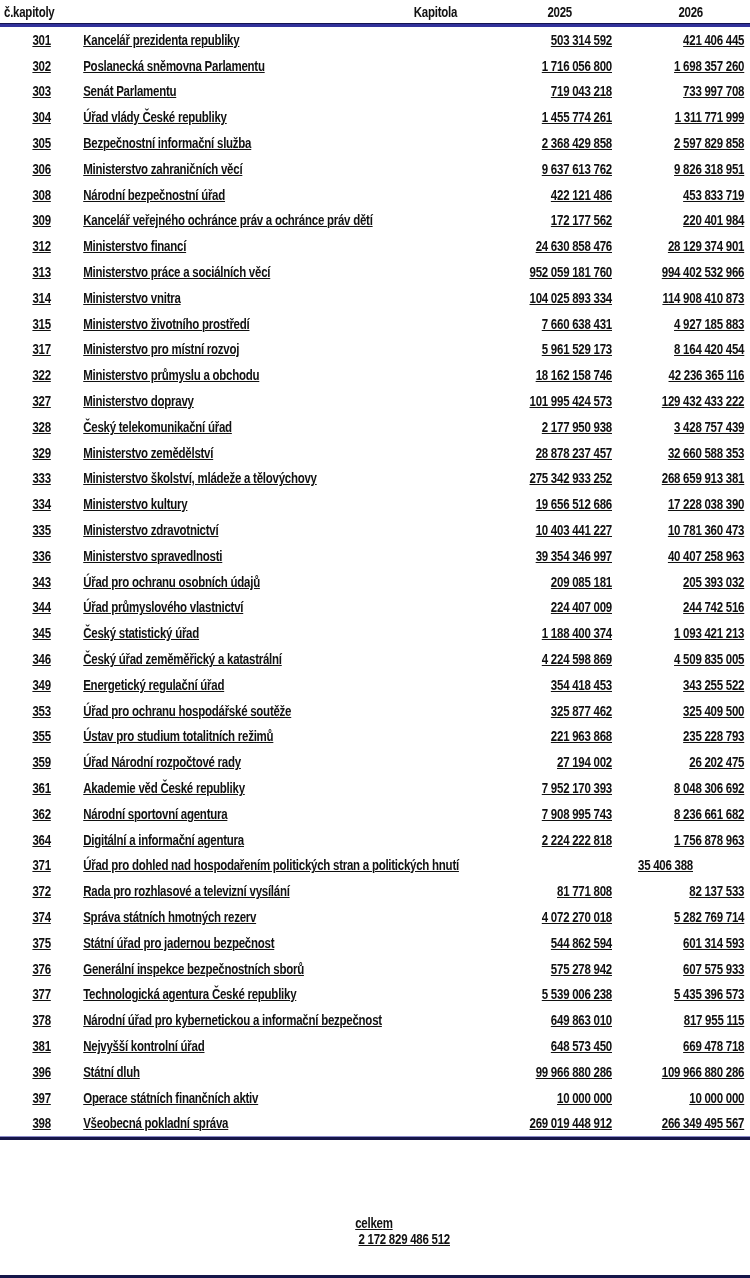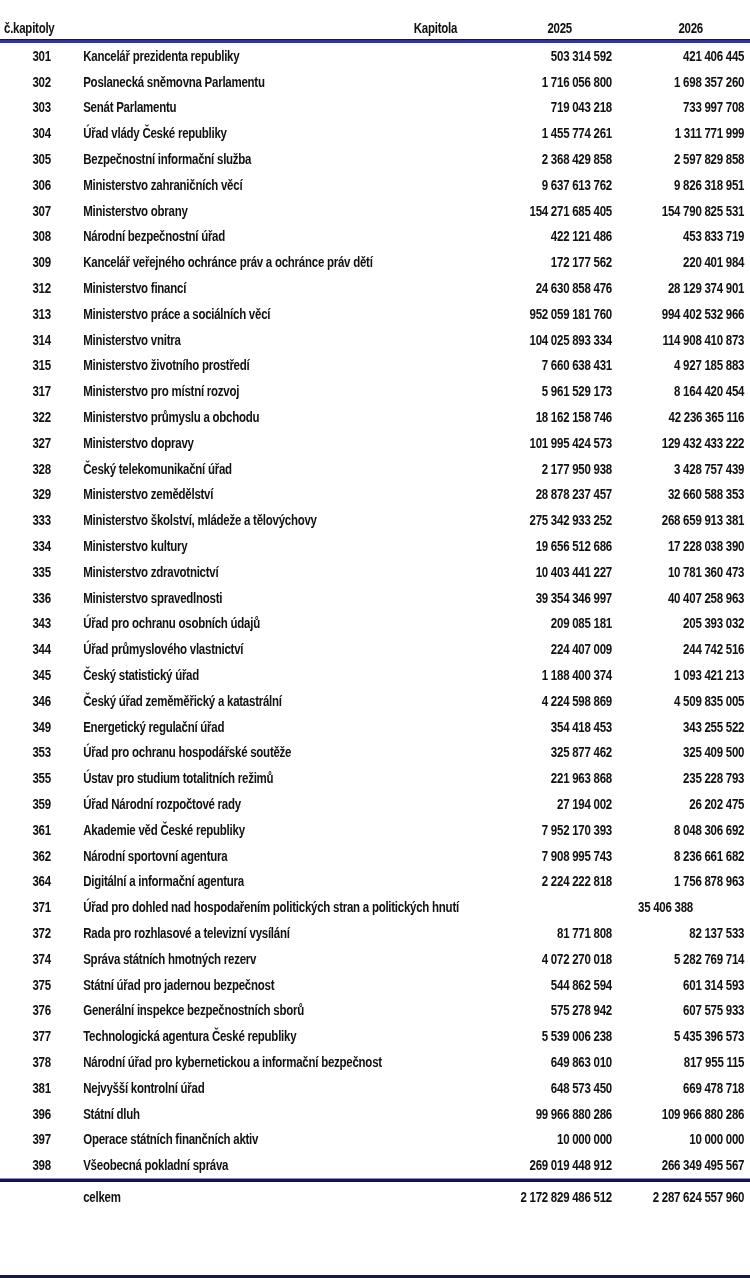--- a/index.html
+++ b/index.html
@@ -12,23 +12,23 @@
   *{box-sizing:border-box;margin:0;padding:0;}
   html,body{background:#ffffff;}
   body{
     width:750px;height:1278px;overflow:hidden;position:relative;
     font-family:"Liberation Sans","DejaVu Sans",sans-serif;
     font-weight:700;color:var(--text-color);
     font-size:14px;letter-spacing:-0.3px;
   }
   .page{width:750px;}
   .trow,.thead{display:flex;align-items:center;width:750px;}
-  .thead{height:23px;margin-top:16px;}
-  .trow{height:25.8px;}
-  .trow.total{height:30px;align-items:center;}
+  .thead{height:23px;}
+  .trow{height:25.8px;text-decoration:underline;}
+  .trow.total{height:30px;align-items:center;flex-direction:column;}
   .c1{width:75px;flex:0 0 75px;text-align:center;padding-left:10px;}
   .c2{flex:1 1 auto;text-align:left;padding-left:10px;white-space:nowrap;}
   .c3{width:150px;flex:0 0 150px;text-align:right;white-space:nowrap;}
   .c4{width:138px;flex:0 0 138px;text-align:right;padding-right:7px;white-space:nowrap;}
   
   .cond-l{transform:scaleX(0.82);transform-origin:0 50%;}
   .cond-c{transform:scaleX(0.82);transform-origin:50% 50%;}
   .cond-r{transform:scaleX(0.82);transform-origin:100% 50%;}
   .th-left{text-align:left;padding-left:4px;}
   .th-year{padding-right:40px;}
@@ -95,26 +95,20 @@
     <div class="c4 y26 cond-r">2 597 829 858</div>
   </div>
 
   <div class="trow">
     <div class="c1 no cond-c">306</div>
     <div class="c2 name cond-l">Ministerstvo zahraničních věcí</div>
     <div class="c3 y25 cond-r">9 637 613 762</div>
     <div class="c4 y26 cond-r">9 826 318 951</div>
   </div>
 
-  <div class="trow">
-    <div class="c1 no cond-c">307</div>
-    <div class="c2 name cond-l">Ministerstvo obrany</div>
-    <div class="c3 y25 cond-r">154 271 685 405</div>
-    <div class="c4 y26 cond-r">154 790 825 531</div>
-  </div>
 
   <div class="trow">
     <div class="c1 no cond-c">308</div>
     <div class="c2 name cond-l">Národní bezpečnostní úřad</div>
     <div class="c3 y25 cond-r">422 121 486</div>
     <div class="c4 y26 cond-r">453 833 719</div>
   </div>
 
   <div class="trow">
     <div class="c1 no cond-c">309</div>

